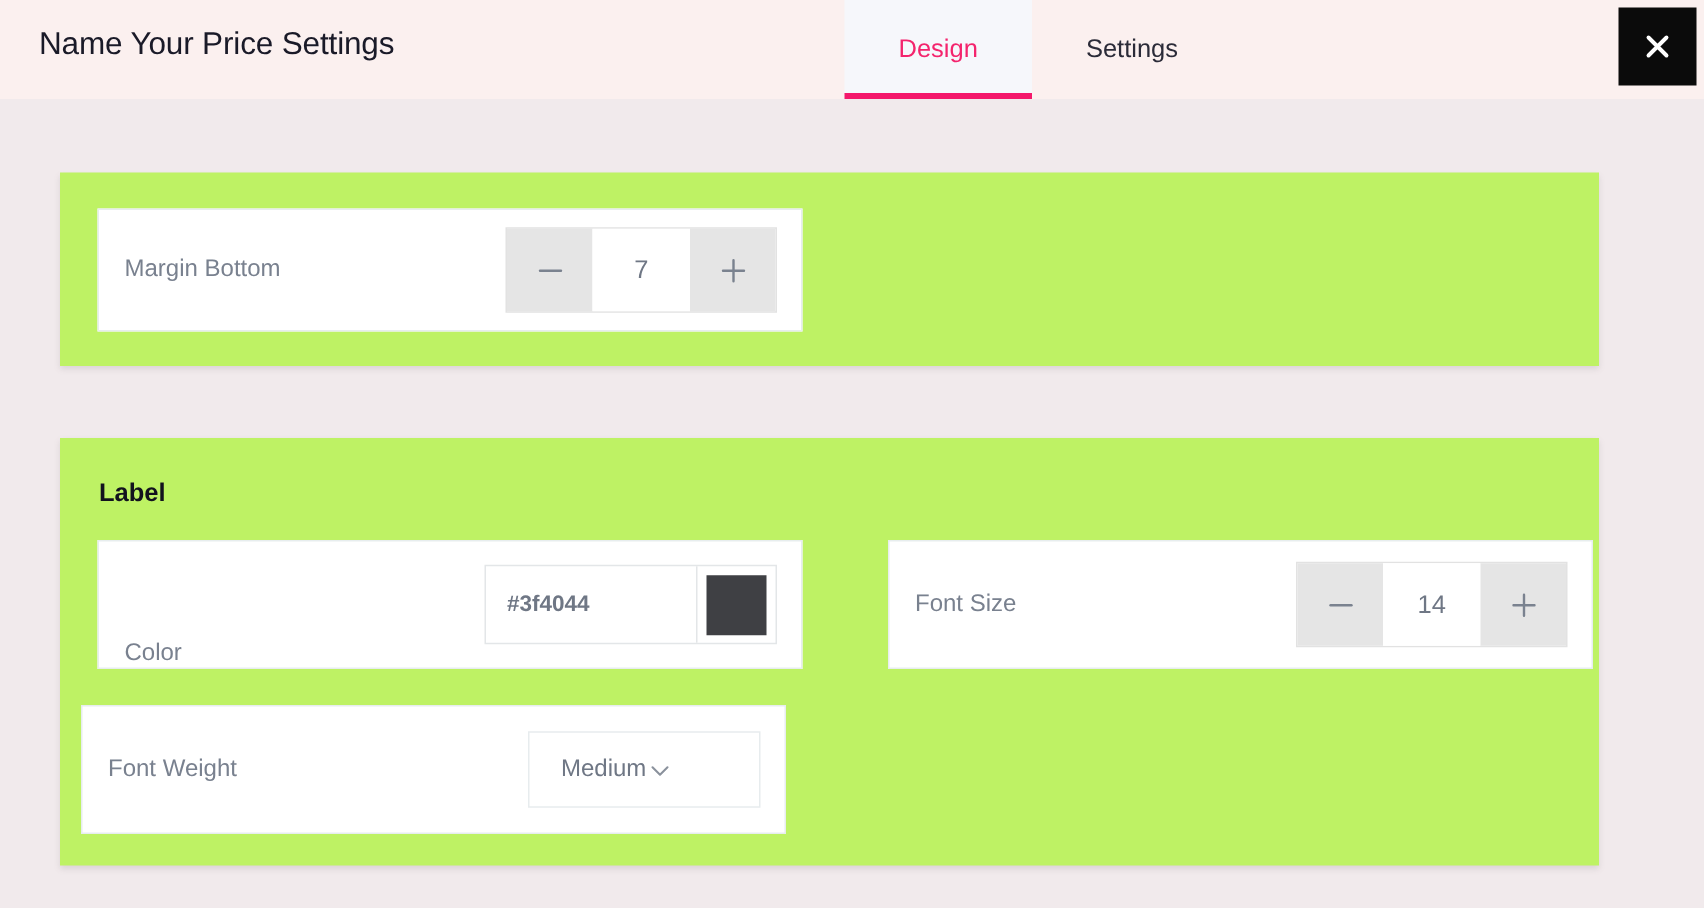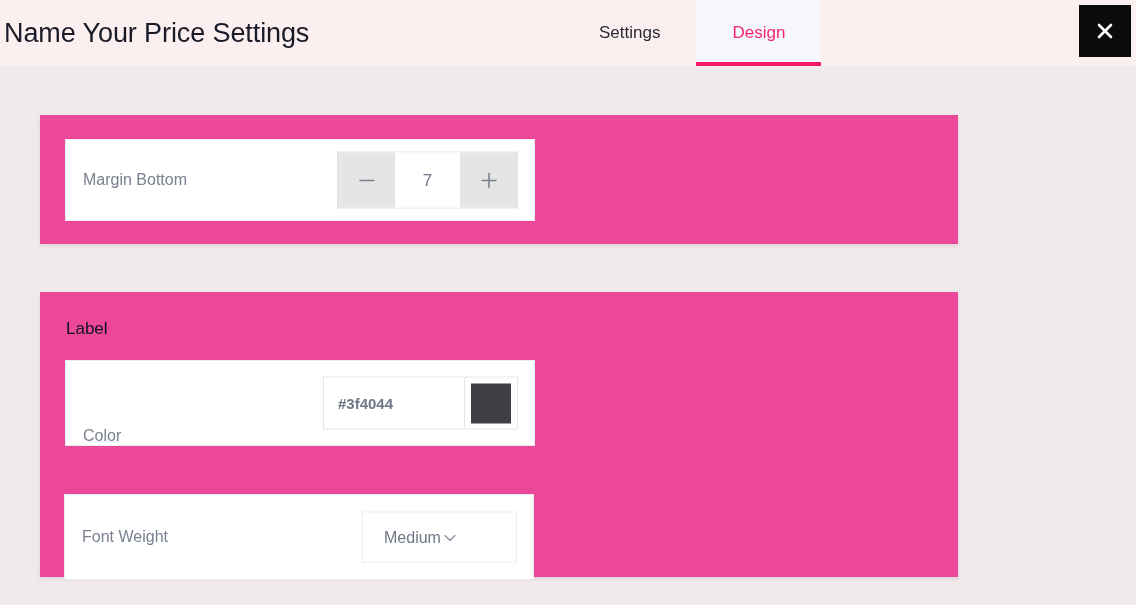--- a/index.html
+++ b/index.html
@@ -18,23 +18,23 @@
   
   .header {
     position: relative;
     height: 66px;
     background: #fbf0ef;
     display: flex;
     align-items: flex-start;
   }
   .header-title {
     position: absolute;
-    left: 4px;
+    left: 26px;
     top: 18px;
-    font-size: 27px;
+    font-size: 21px;
     color: #1a1a28;
     letter-spacing: -0.1px;
     white-space: nowrap;
   }
   .tabs {
     position: absolute;
     left: 563px;
     top: 0;
     height: 66px;
     display: flex;
@@ -86,33 +86,33 @@
     position: absolute;
     left: 0;
     top: 66px;
     right: 0;
     bottom: 0;
     background: #f1eaec;
   }
   .card {
     position: absolute;
     left: 40px;
-    width: 918px;
-    background: #ec4899;
+    width: 1026px;
+    background: #bef264;
     box-shadow: 0 2px 4px rgba(120, 110, 115, 0.18);
   }
   #card-margin { top: 49px; height: 129px; }
   #card-label  { top: 226px; height: 285px; }
 
   .section-title {
     position: absolute;
     left: 26px;
     top: 27px;
     font-size: 17px;
-    font-weight: normal;
+    font-weight: bold;
     color: #12121e;
   }
 
   .row-box {
     position: absolute;
     border: 1px solid #e7edee;
     background: #ffffff;
     box-sizing: border-box;
     display: flex;
     align-items: center;
@@ -129,21 +129,21 @@
     top: 50%;
     transform: translateY(-50%);
     display: flex;
     align-items: center;
   }
 
   
   #row-margin-bottom { left: 25px; top: 24px; width: 470px; height: 82px; }
   #row-color         { left: 25px; top: 68px; width: 470px; height: 86px; align-items: flex-end; }
   #row-font-size     { left: 552px; top: 68px; width: 470px; height: 86px; }
-  #row-font-weight   { left: 24px; top: 178px; width: 470px; height: 86px; margin-top: 24px; }
+  #row-font-weight   { left: 14px; top: 178px; width: 470px; height: 86px; }
 
   
   .stepper {
     display: flex;
     align-items: stretch;
     height: 57px;
     border: 1px solid #e2e2e2;
     box-sizing: border-box;
   }
   .stepper-btn {
@@ -223,25 +223,25 @@
   }
   .select-chevron svg { display: block; }
 </style>
 </head>
 <body>
 
 <div class="header">
   <div class="header-title">Name Your Price Settings</div>
 
   <div class="tabs">
+    <div class="tab active">
+      <span>Design</span>
+    </div>
     <div class="tab">
       <span>Settings</span>
-    </div>
-    <div class="tab active">
-      <span>Design</span>
     </div>
   </div>
 
   <button class="close-btn">
     <span>
       <svg width="20" height="20" viewBox="0 0 20 20">
         <path d="M4 4 L16 16 M16 4 L4 16" stroke="#ffffff" stroke-width="2.6" stroke-linecap="round"></path>
       </svg>
     </span>
   </button>
@@ -282,20 +282,42 @@
       <div class="row-control">
         <div class="color-field">
           <input class="color-input" type="text" value="#3f4044" style="">
           <div class="color-swatch-wrap">
             <div class="color-swatch"></div>
           </div>
         </div>
       </div>
     </div>
 
+    <div class="row-box" id="row-font-size">
+      <span class="row-label">Font Size</span>
+      <div class="row-control">
+        <div class="stepper">
+          <button class="stepper-btn">
+            <span>
+              <svg width="20" height="20" viewBox="0 0 20 20">
+                <path d="M3 10 H17" stroke="#7a828f" stroke-width="1.6" stroke-linecap="round"></path>
+              </svg>
+            </span>
+          </button>
+          <div class="stepper-value">14</div>
+          <button class="stepper-btn">
+            <span>
+              <svg width="20" height="20" viewBox="0 0 20 20">
+                <path d="M3 10 H17 M10 3 V17" stroke="#7a828f" stroke-width="1.6" stroke-linecap="round"></path>
+              </svg>
+            </span>
+          </button>
+        </div>
+      </div>
+    </div>
 
     <div class="row-box" id="row-font-weight">
       <span class="row-label">Font Weight</span>
       <div class="row-control">
         <div class="select-box">
           <span class="select-value">Medium</span>
           <span class="select-chevron">
             <svg width="18" height="18" viewBox="0 0 18 18">
               <path d="M4 7 L9 12 L14 7" fill="none" stroke="#8b929d" stroke-width="1.4" stroke-linecap="round" stroke-linejoin="round"></path>
             </svg>

